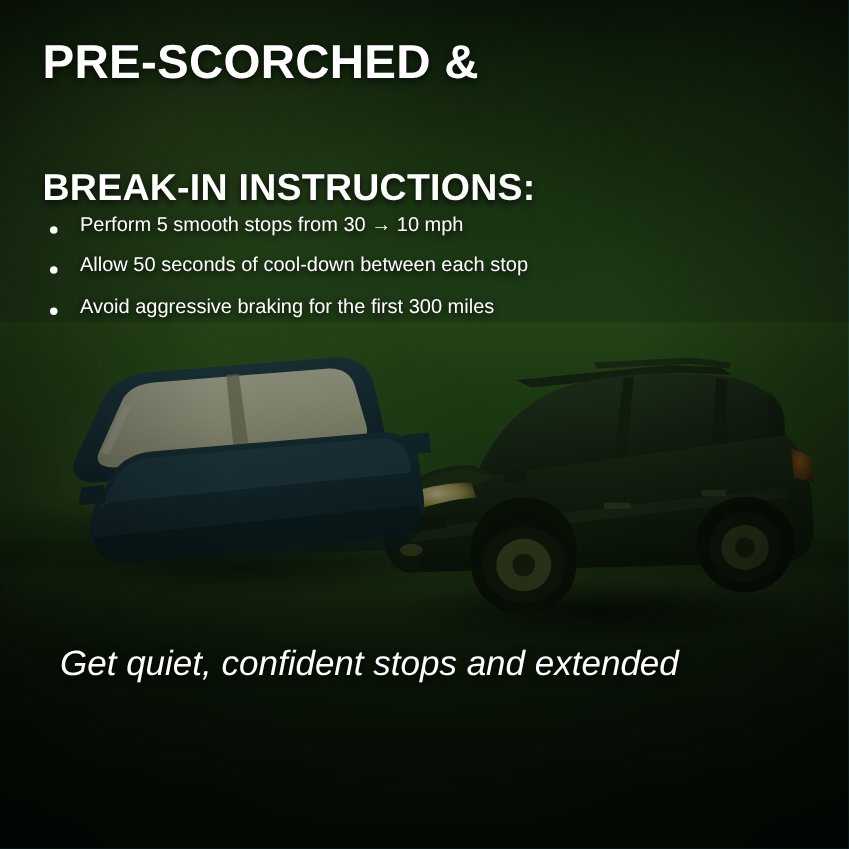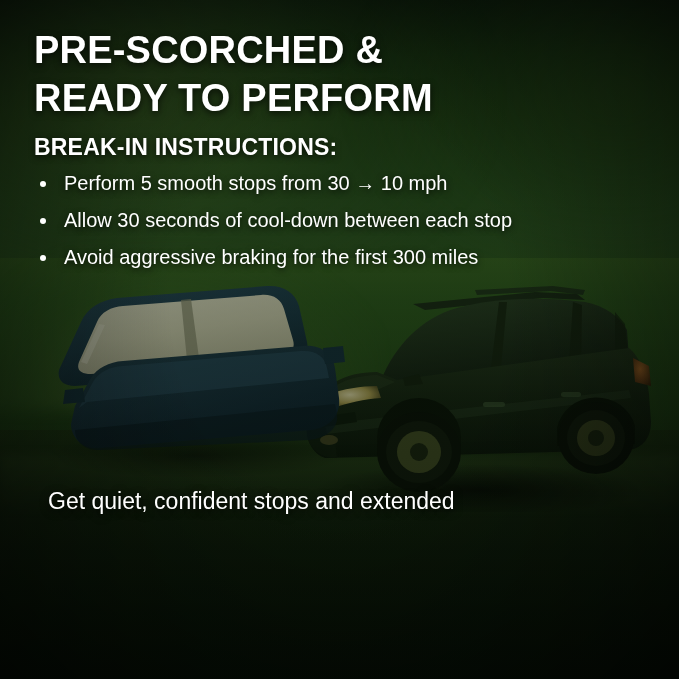--- a/index.html
+++ b/index.html
@@ -112,59 +112,60 @@
     line-height: 1.27;
     letter-spacing: 0.2px;
     text-shadow: 0 2px 7px rgba(0,0,0,0.75);
   }
   .headline .l2 { display: block; }
 
   .subhead {
     position: absolute;
     left: 34px; top: 134px;
     color: #ffffff;
-    font-size: 23px;
+    font-size: 30px;
     font-weight: bold;
     letter-spacing: 0.2px;
     text-shadow: 0 2px 6px rgba(0,0,0,0.8);
   }
 
   .bullets {
     position: absolute;
     left: 34px; top: 172px;
     width: 610px;
     margin: 0;
     padding: 0;
     list-style: none;
   }
   .bullets li {
     position: relative;
     color: #ffffff;
-    font-size: 20px;
+    font-size: 16px;
     line-height: 1.15;
     padding: 0 0 14px 30px;
     text-shadow: 0 2px 6px rgba(0,0,0,0.8);
     white-space: nowrap;
   }
   .bullets li .dot {
     position: absolute;
     left: 6px; top: 9px;
     width: 6px; height: 6px;
     border-radius: 50%;
     background: #ffffff;
   }
 
   .footer {
     position: absolute;
-    left: 48px; top: 484px;
+    left: 48px; top: 510px;
     width: 600px;
     color: #ffffff;
-    font-size: 23px;
+    font-size: 28px;
     line-height: 1.5;
     text-shadow: 0 2px 8px rgba(0,0,0,0.85);
+    font-style: italic;
   }
   .footer .l2 { display: block; }
 </style>
 </head>
 <body>
 
 <div id="canvas">
 
   <div class="bg-sky"></div>
   <div class="bg-sky-glow"></div>
@@ -295,33 +296,32 @@
 
       <path d="M40 152 L300 126 L302 136 C304 150 292 160 274 162 L66 172 C50 173 40 164 40 152 Z" fill="#0b1b24" opacity="0.7"></path>
     </g>
   </svg>
 
   <div class="bg-dark-overlay"></div>
   <div class="bg-vignette"></div>
 
   <div class="headline">
     <span>PRE-SCORCHED &amp;</span>
-    <span class="l2">READY TO PERFORM</span>
   </div>
 
   <div class="subhead">BREAK-IN INSTRUCTIONS:</div>
 
   <ul class="bullets">
     <li>
       <span class="dot"></span>
       <span>Perform 5 smooth stops from 30 → 10 mph</span>
     </li>
     <li>
       <span class="dot"></span>
-      <span>Allow 30 seconds of cool-down between each stop</span>
+      <span>Allow 50 seconds of cool-down between each stop</span>
     </li>
     <li>
       <span class="dot"></span>
       <span>Avoid aggressive braking for the first 300 miles</span>
     </li>
   </ul>
 
   <div class="footer">
     <span>Get quiet, confident stops and extended</span>
   </div>

